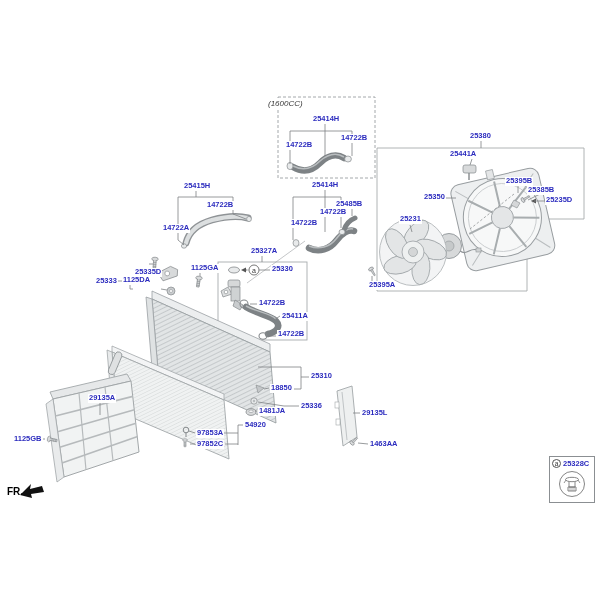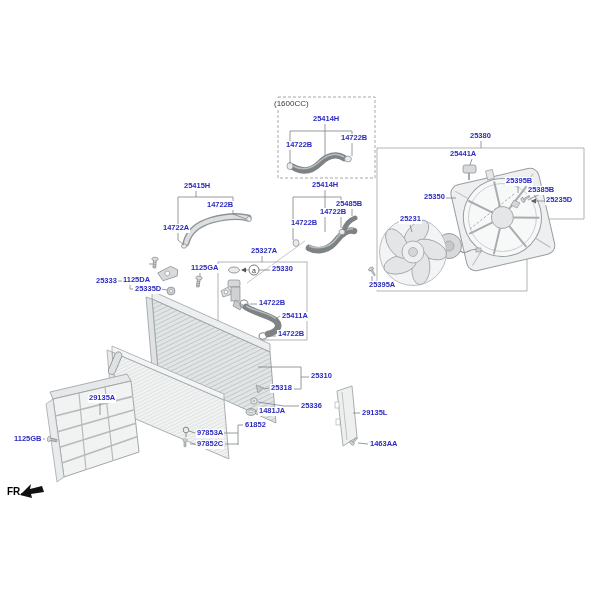--- a/index.html
+++ b/index.html
@@ -198,21 +198,21 @@
              M238,425 V445 M238,425 H243 M224,433 H238 M225,444 H238 M195,433 L189,431 M195,444 L190,444
              M100,403 V415 M40,439 H45 M360,413 H353 M368,444 L358,443" stroke="#7e8284" stroke-width="0.8" fill="none"></path>
   </g>
 
   <g>
     <polygon points="20,495 31,484 30,489 42,486 44,492 31,494 32,498" fill="#111"></polygon>
   </g>
 </svg>
 
 <div id="labels">
-      <div class="plabel dark" style="left: 273px; top: 99px;">(1600CC)</div>
+      <div class="plabel dark" style="left: 267px; top: 99px; font-style: italic;">(1600CC)</div>
       <div class="plabel" style="left: 312px; top: 115px;">25414H</div>
       <div class="plabel" style="left: 285px; top: 141px;">14722B</div>
       <div class="plabel" style="left: 340px; top: 134px;">14722B</div>
       <div class="plabel" style="left: 183px; top: 182px;">25415H</div>
       <div class="plabel" style="left: 206px; top: 201px;">14722B</div>
       <div class="plabel" style="left: 162px; top: 224px;">14722A</div>
       <div class="plabel" style="left: 311px; top: 181px;">25414H</div>
       <div class="plabel" style="left: 290px; top: 219px;">14722B</div>
       <div class="plabel" style="left: 335px; top: 200px;">25485B</div>
       <div class="plabel" style="left: 319px; top: 208px;">14722B</div>
@@ -220,35 +220,49 @@
       <div class="plabel" style="left: 449px; top: 150px;">25441A</div>
       <div class="plabel" style="left: 505px; top: 177px;">25395B</div>
       <div class="plabel" style="left: 527px; top: 186px;">25385B</div>
       <div class="plabel" style="left: 545px; top: 196px;">25235D</div>
       <div class="plabel" style="left: 423px; top: 193px;">25350</div>
       <div class="plabel" style="left: 399px; top: 215px;">25231</div>
       <div class="plabel" style="left: 368px; top: 281px;">25395A</div>
       <div class="plabel" style="left: 122px; top: 260px; margin-top: 16px;">1125DA</div>
       <div class="plabel" style="left: 190px; top: 264px;">1125GA</div>
       <div class="plabel" style="left: 95px; top: 277px;">25333</div>
-      <div class="plabel" style="left: 134px; top: 285px;">25335D</div>
+      <div class="plabel" style="left: 134px; top: 268px;">25335D</div>
       <div class="plabel" style="left: 250px; top: 247px;">25327A</div>
       <div class="plabel" style="left: 271px; top: 265px;">25330</div>
       <div class="plabel" style="left: 258px; top: 299px;">14722B</div>
       <div class="plabel" style="left: 281px; top: 312px;">25411A</div>
       <div class="plabel" style="left: 277px; top: 330px;">14722B</div>
       <div class="plabel" style="left: 310px; top: 372px;">25310</div>
-      <div class="plabel" style="left: 270px; top: 384px;">25318</div>
+      <div class="plabel" style="left: 270px; top: 384px;">18850</div>
       <div class="plabel" style="left: 300px; top: 402px;">25336</div>
       <div class="plabel" style="left: 258px; top: 407px;">1481JA</div>
-      <div class="plabel" style="left: 244px; top: 421px;">61852</div>
+      <div class="plabel" style="left: 244px; top: 421px;">54920</div>
       <div class="plabel" style="left: 196px; top: 429px;">97853A</div>
       <div class="plabel" style="left: 196px; top: 440px;">97852C</div>
       <div class="plabel" style="left: 88px; top: 394px;">29135A</div>
       <div class="plabel" style="left: 13px; top: 435px;">1125GB</div>
       <div class="plabel" style="left: 361px; top: 409px;">29135L</div>
       <div class="plabel" style="left: 369px; top: 440px;">1463AA</div>
     </div>
 
 <div class="fr-label">FR.</div>
 
-
+<div id="legend-box">
+  <div id="legend-top">
+    <span class="ref-circle">a</span>
+    <span id="legend-part">25328C</span>
+  </div>
+  <svg id="legend-icon" width="40" height="30" viewBox="0 0 40 30">
+    <circle cx="20" cy="15" r="12.5" fill="none" stroke="#777" stroke-width="0.9"></circle>
+    <ellipse cx="20" cy="10.5" rx="6.5" ry="2.2" fill="none" stroke="#777" stroke-width="0.9"></ellipse>
+    <path d="M14,11 L12,14 M26,11 L28,14" stroke="#777" stroke-width="0.8"></path>
+    <path d="M17,12.5 L17,18 L23,18 L23,12.5" fill="none" stroke="#777" stroke-width="0.9"></path>
+    <path d="M16,18 h8 v4 h-8 z" fill="none" stroke="#777" stroke-width="0.9"></path>
+    <path d="M18,18 V22 M20,18 V22 M22,18 V22" stroke="#777" stroke-width="0.6"></path>
+  </svg>
 </div>
 
+</div>
+
 </body></html>

